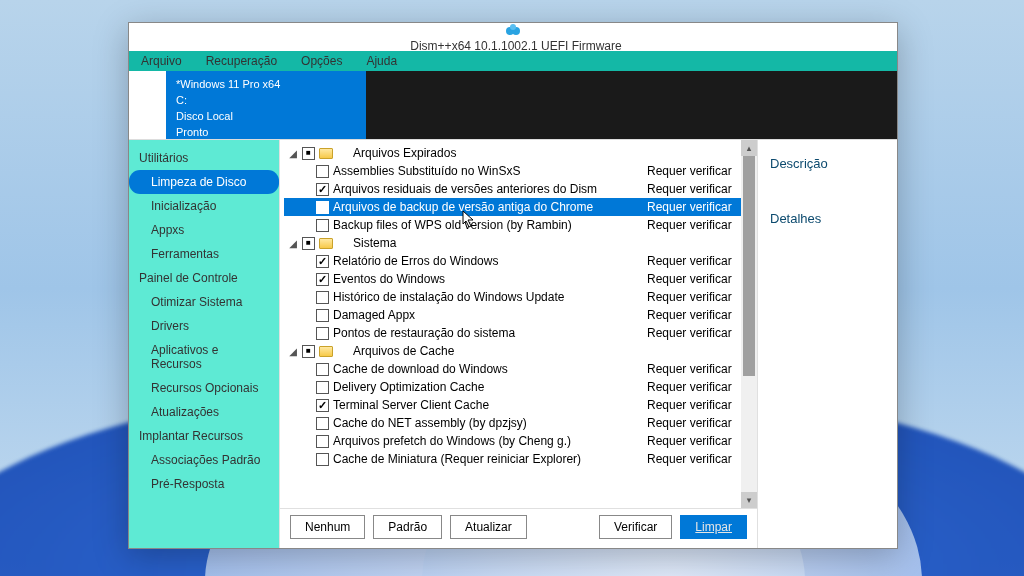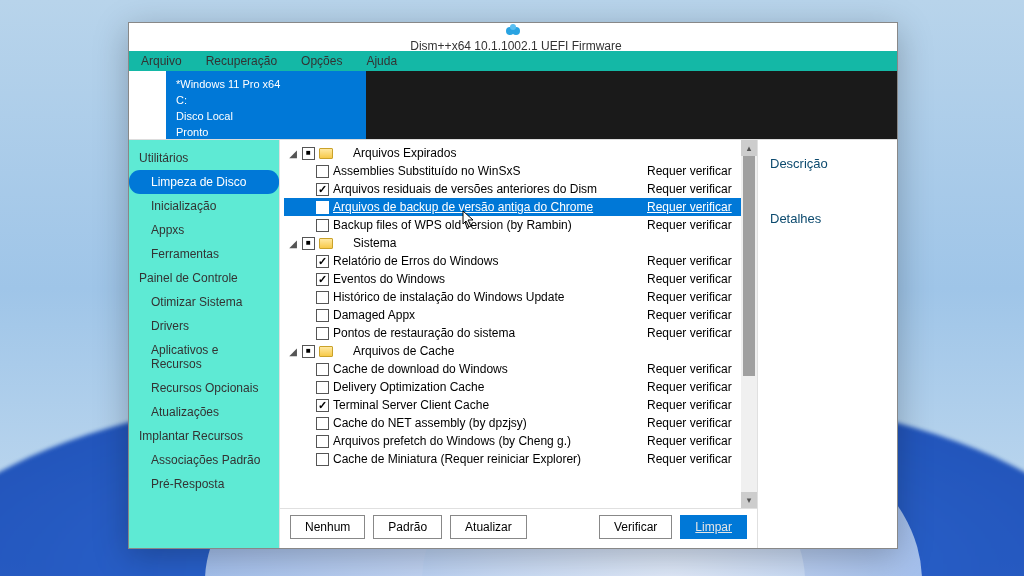--- a/index.html
+++ b/index.html
@@ -41,21 +41,21 @@
   .group-row { display: flex; align-items: center; padding: 2px 4px; gap: 4px; cursor: pointer; }
   .expander { width: 10px; height: 10px; display: inline-flex; align-items: center; justify-content: center; font-size: 10px; color: #555; transform: rotate(0deg); }
   .expander.open { transform: rotate(0deg); }
   .chk { width: 13px; height: 13px; border: 1px solid #555; background: #fff; display: inline-flex; align-items: center; justify-content: center; font-size: 10px; line-height: 1; cursor: pointer; flex-shrink: 0; }
   .chk.checked::after { content: "✓"; color: #000; font-weight: bold; font-size: 11px; }
   .chk.mixed::after { content: "■"; color: #000; font-size: 8px; }
   .folder-icon { width: 14px; height: 11px; background: linear-gradient(#ffe9a2, #f7c948); border: 1px solid #caa22a; border-radius: 1px; flex-shrink: 0; }
   .group-label { margin-left: 16px; }
 
   .item-row { display: flex; align-items: center; padding: 2px 4px 2px 32px; gap: 4px; cursor: pointer; }
-  .item-row.selected { background: #0078d7; color: #fff; text-decoration: underline; }
+  .item-row.selected { background: #0078d7; color: #fff; }
   .item-row.selected .chk { border-color: #fff; }
   .item-label { flex: 1; white-space: nowrap; overflow: hidden; text-overflow: ellipsis; min-width: 0; }
   .item-status { width: 90px; text-align: left; white-space: nowrap; }
 
   .footer { height: 40px; padding: 6px 10px; display: flex; align-items: flex-start; gap: 8px; border-top: 1px solid #e0e0e0; }
   .footer .spacer { flex: 1; }
   .btn { padding: 4px 14px; font-size: 12px; background: #fff; border: 1px solid #888; cursor: pointer; }
   .btn.primary { background: #0078d7; color: #e5e5e5; border-color: #0078d7; text-decoration: underline; }
 
   .rightpanel { width: 140px; border-left: 1px solid #e0e0e0; padding: 8px 12px; font-size: 13px; }

